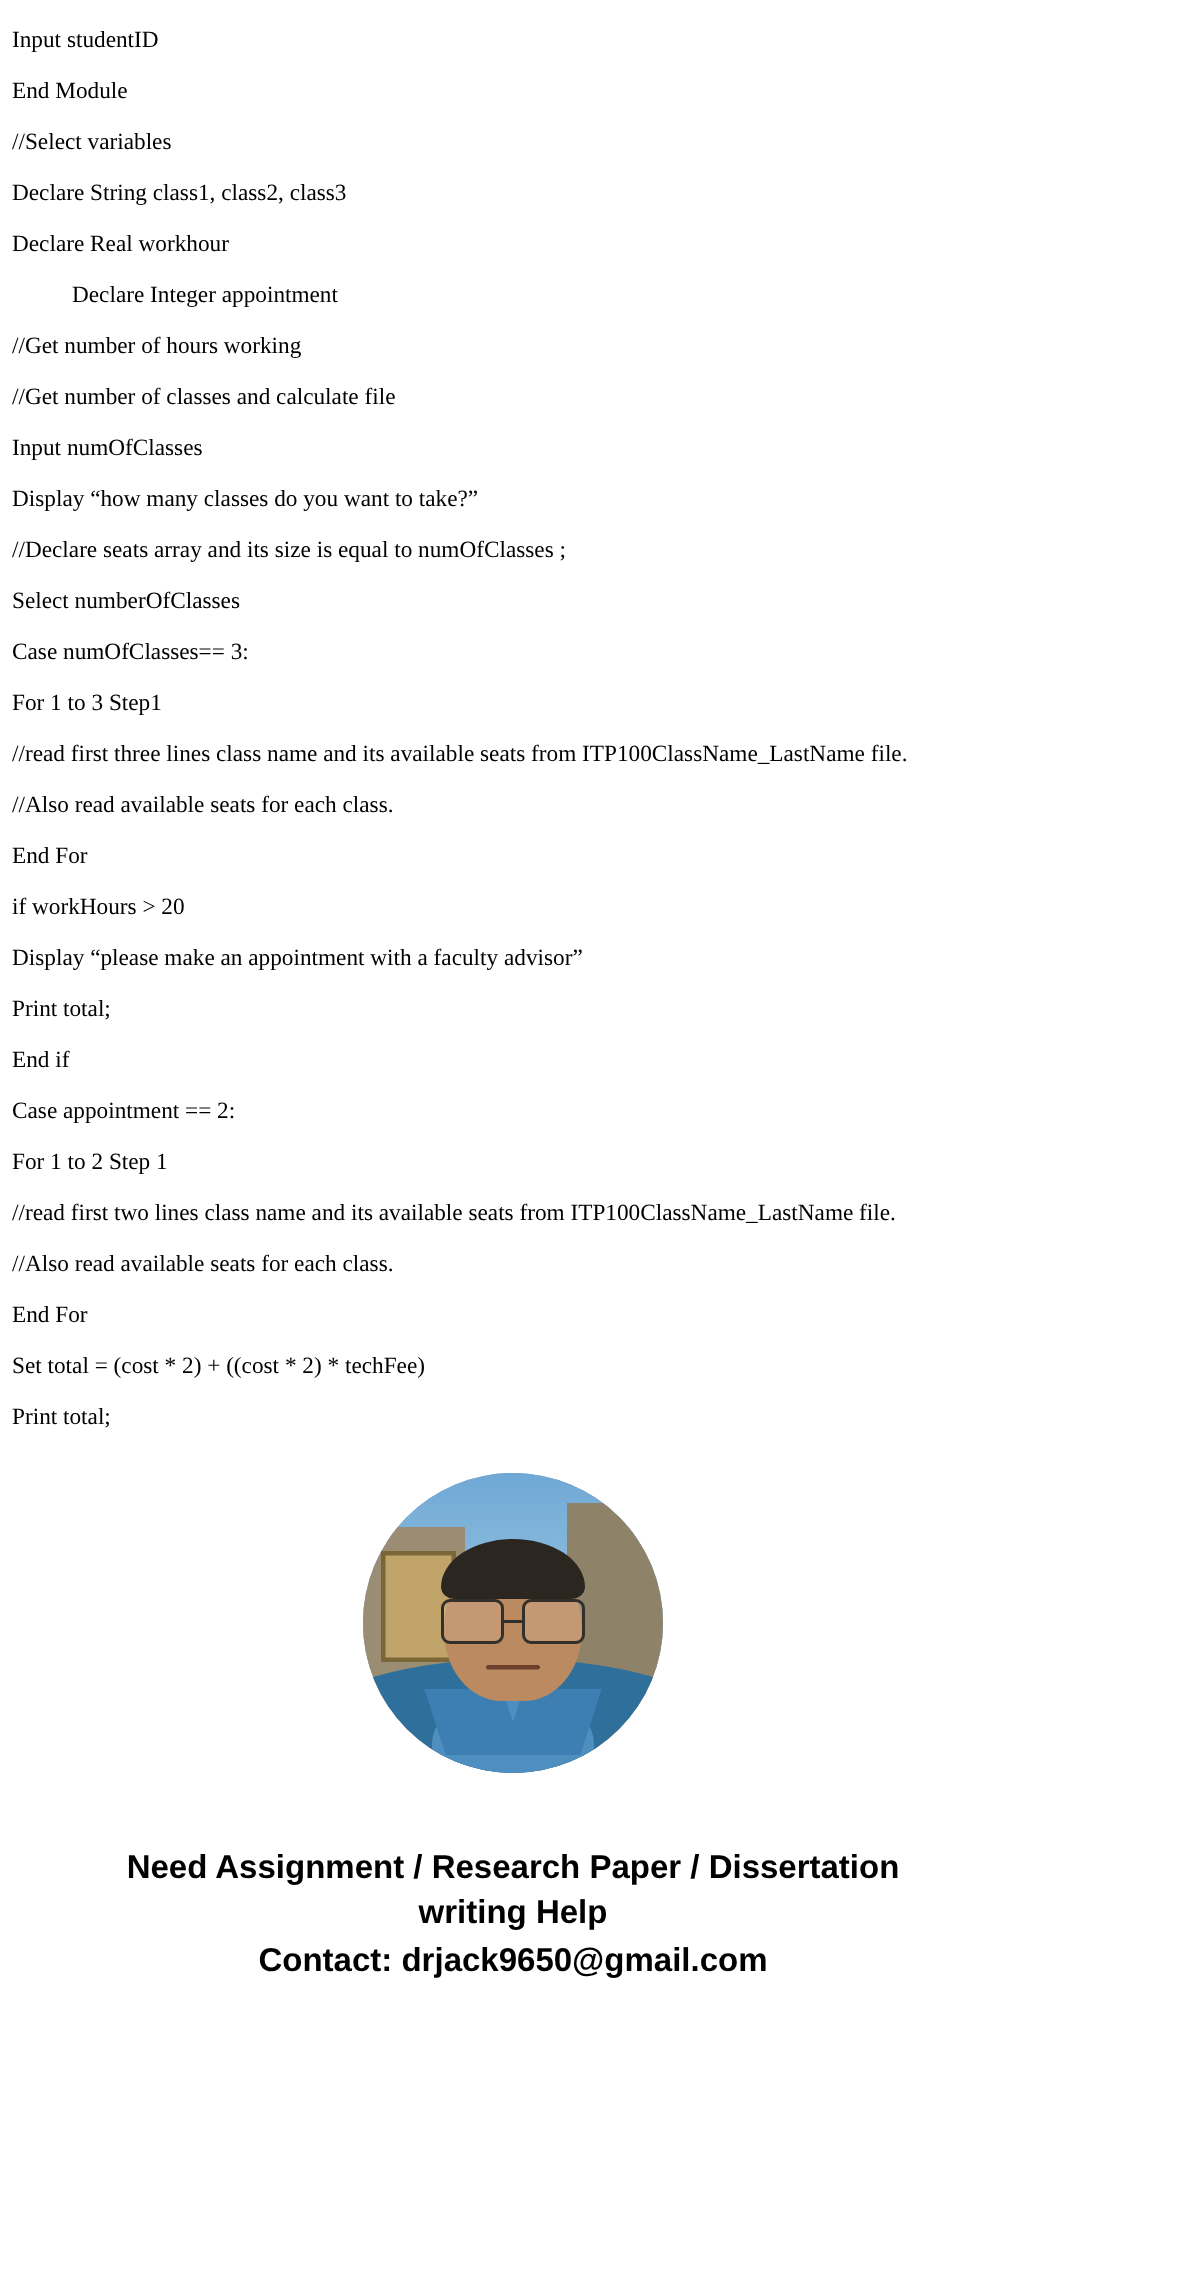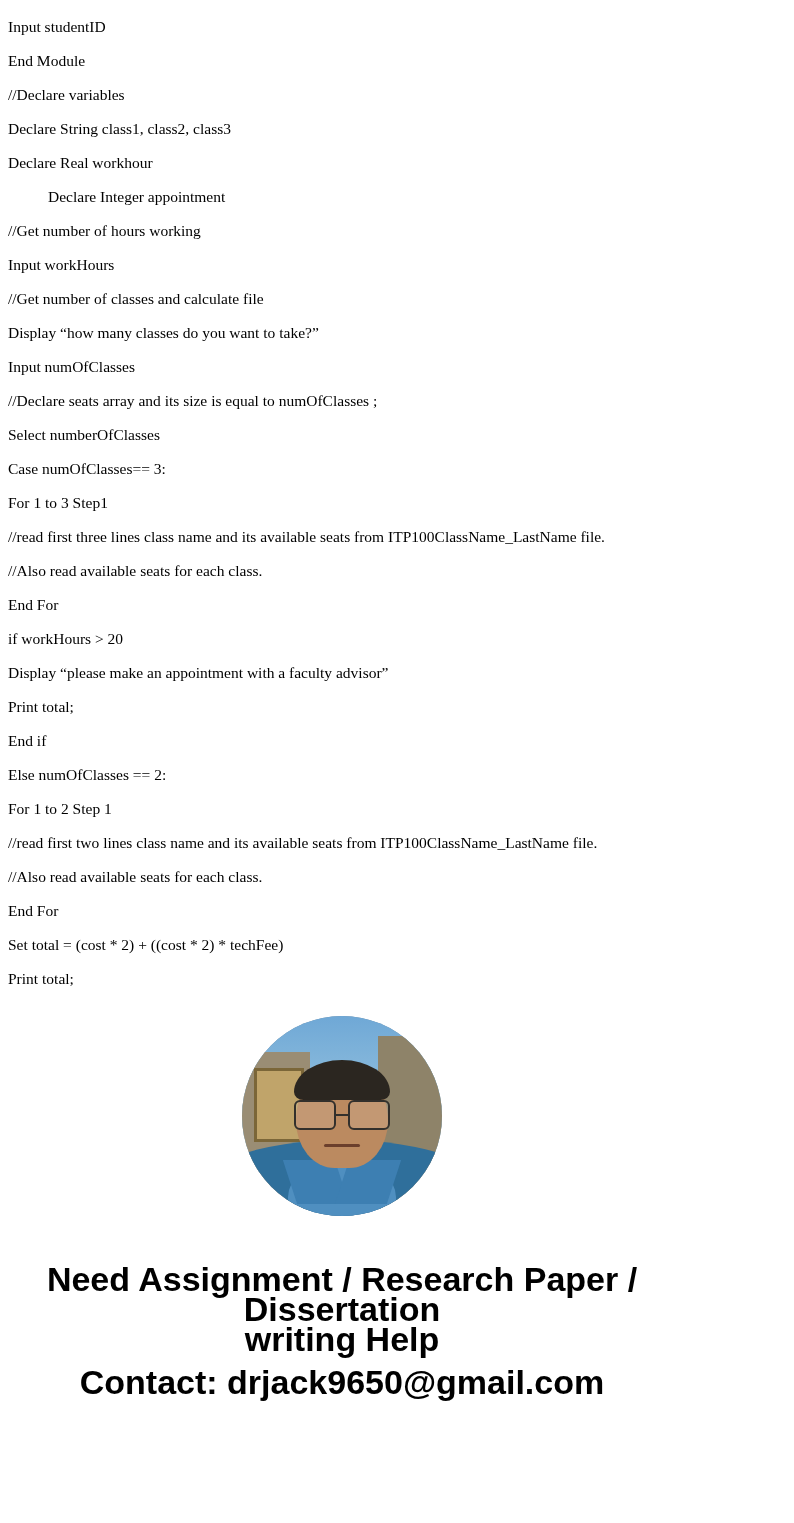--- a/index.html
+++ b/index.html
@@ -167,62 +167,61 @@
     width: 18%;
     height: 3px;
     background: #6b3f2c;
     border-radius: 3px;
   }
   .promo {
     margin-top: 48px;
     text-align: center;
     font-family: "Liberation Sans", sans-serif;
     font-weight: bold;
-    font-size: 34px;
+    font-size: 22px;
     line-height: 30px;
     color: #000000;
     padding: 0 14px;
   }
   .promo .line2 {
     display: block;
   }
   .promo .contact {
     display: block;
-    margin-top: 13px;
+    margin-top: 2px;
   }
 </style>
 </head>
 <body>
 
 <div class="page">
 
   <div class="code-block">
     <div class="code-line">Input studentID</div>
     <div class="code-line">End Module</div>
-    <div class="code-line">//Declare variables</div>
+    <div class="code-line">//Select variables</div>
     <div class="code-line">Declare String class1, class2, class3</div>
     <div class="code-line">Declare Real workhour</div>
     <div class="code-line indent">Declare Integer appointment</div>
     <div class="code-line">//Get number of hours working</div>
-    <div class="code-line">Input workHours</div>
     <div class="code-line">//Get number of classes and calculate file</div>
+    <div class="code-line">Input numOfClasses</div>
     <div class="code-line">Display “how many classes do you want to take?”</div>
-    <div class="code-line">Input numOfClasses</div>
     <div class="code-line">//Declare seats array and its size is equal to numOfClasses ;</div>
     <div class="code-line">Select numberOfClasses</div>
     <div class="code-line">Case numOfClasses== 3:</div>
     <div class="code-line">For 1 to 3 Step1</div>
     <div class="code-line">//read first three lines class name and its available seats from ITP100ClassName_LastName file.</div>
     <div class="code-line">//Also read available seats for each class.</div>
     <div class="code-line">End For</div>
     <div class="code-line">if workHours &gt; 20</div>
     <div class="code-line">Display “please make an appointment with a faculty advisor”</div>
     <div class="code-line">Print total;</div>
     <div class="code-line">End if</div>
-    <div class="code-line">Else numOfClasses == 2:</div>
+    <div class="code-line">Case appointment == 2:</div>
     <div class="code-line">For 1 to 2 Step 1</div>
     <div class="code-line">//read first two lines class name and its available seats from ITP100ClassName_LastName file.</div>
     <div class="code-line">//Also read available seats for each class.</div>
     <div class="code-line">End For</div>
     <div class="code-line">Set total = (cost * 2) + ((cost * 2) * techFee)</div>
     <div class="code-line">Print total;</div>
   </div>
 
   <div class="figure">
     <div class="avatar">

